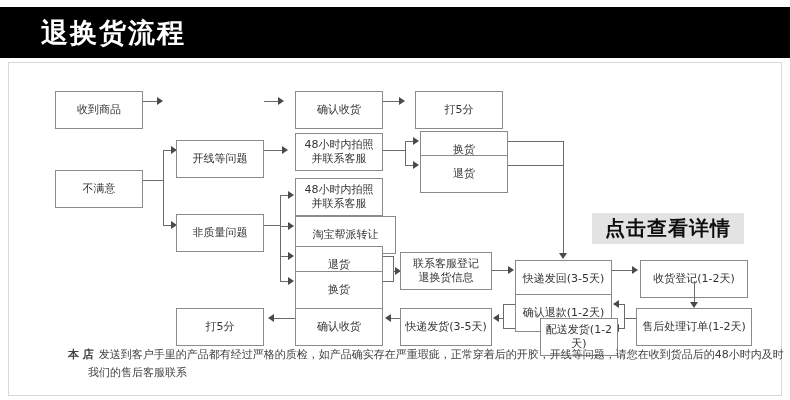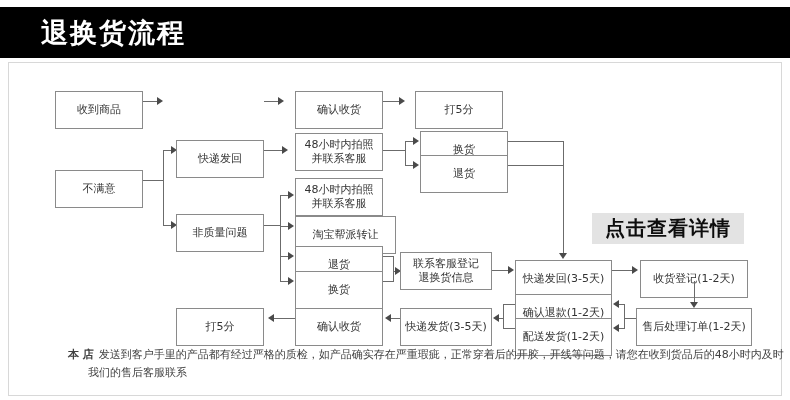--- a/index.html
+++ b/index.html
@@ -57,21 +57,21 @@
   <div class="box" style="left:415px;top:91px;width:88px;height:21px">打5分</div>
 
   <div class="box" style="left:55px;top:170px;width:88px;height:21px">不满意</div>
   <div class="hl" style="left:143px;top:180px;width:20px"></div>
   <div class="vl" style="left:163px;top:150px;height:76px"></div>
   <div class="hl" style="left:163px;top:150px;width:8px"></div>
   <div class="tr" style="left:171px;top:146px"></div>
   <div class="hl" style="left:163px;top:225px;width:8px"></div>
   <div class="tr" style="left:171px;top:221px"></div>
 
-  <div class="box" style="left:176px;top:140px;width:88px;height:21px">快递发回</div>
+  <div class="box" style="left:176px;top:140px;width:88px;height:21px">开线等问题</div>
   <div class="hl" style="left:264px;top:150px;width:18px"></div>
   <div class="tr" style="left:282px;top:146px"></div>
   <div class="box" style="left:295px;top:133px;width:88px;height:35px">48小时内拍照
 并联系客服</div>
 
   <div class="hl" style="left:383px;top:150px;width:22px"></div>
   <div class="vl" style="left:405px;top:141px;height:25px"></div>
   <div class="hl" style="left:405px;top:141px;width:8px"></div>
   <div class="tr" style="left:413px;top:137px"></div>
   <div class="hl" style="left:405px;top:165px;width:8px"></div>
@@ -121,21 +121,21 @@
   <div class="td" style="left:690px;top:302px"></div>
   <div class="box" style="left:636px;top:308px;width:116px;height:21px">售后处理订单(1-2天)</div>
 
   <div class="hl" style="left:624px;top:318px;width:12px"></div>
   <div class="vl" style="left:624px;top:304px;height:25px"></div>
   <div class="hl" style="left:619px;top:304px;width:5px"></div>
   <div class="tl" style="left:613px;top:300px"></div>
   <div class="hl" style="left:619px;top:328px;width:5px"></div>
   <div class="tl" style="left:613px;top:324px"></div>
   <div class="box" style="left:515px;top:294px;width:97px;height:21px">确认退款(1-2天)</div>
-  <div class="box" style="left:515px;top:318px;width:97px;height:21px">配送发货(1-2天)</div>
+  <div class="box" style="left:540px;top:318px;width:78px;height:21px">配送发货(1-2天)</div>
 
   <div class="vl" style="left:503px;top:304px;height:25px"></div>
   <div class="hl" style="left:503px;top:304px;width:12px"></div>
   <div class="hl" style="left:503px;top:328px;width:12px"></div>
   <div class="hl" style="left:499px;top:318px;width:4px"></div>
   <div class="tl" style="left:493px;top:314px"></div>
   <div class="box" style="left:400px;top:308px;width:92px;height:37px">快递发货(3-5天)</div>
 
   <div class="tl" style="left:385px;top:314px"></div>
   <div class="hl" style="left:391px;top:318px;width:9px"></div>

